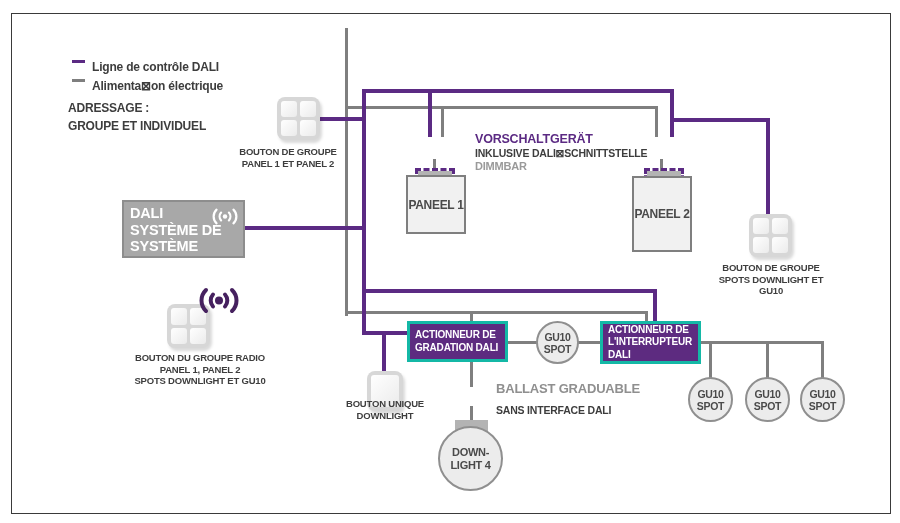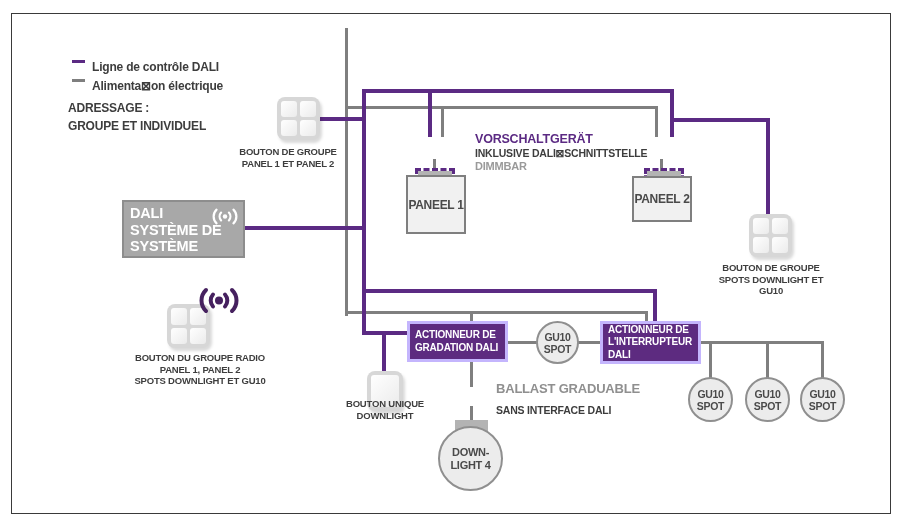--- a/index.html
+++ b/index.html
@@ -19,21 +19,21 @@
   
   .vg{position:absolute;background:#b3b3b3;color:#7f1d1d;font-weight:bold;font-size:13px;
       display:flex;align-items:center;justify-content:center;letter-spacing:-0.2px;margin-top:34px;}
   .vg.dashed{border:3px dashed #5b2a83;background-clip:padding-box;box-sizing:border-box;}
   .paneel{position:absolute;background:#f1f1f1;border:2px solid #7f7f7f;color:#4a4a4a;
       font-weight:bold;font-size:12px;display:flex;align-items:center;justify-content:center;
       box-sizing:border-box;letter-spacing:-0.3px;}
   .dalibox{position:absolute;background:#a8a8a8;border:2px solid #8d8d8d;box-sizing:border-box;
       color:#ffffff;font-weight:bold;font-size:14.5px;line-height:16.5px;padding:3px 6px;
       letter-spacing:-0.2px;}
-  .actuator{position:absolute;background:#5d2b80;border:3px solid #c4b5fd;box-sizing:border-box;
+  .actuator{position:absolute;background:#5d2b80;border:3px solid #14b8a6;box-sizing:border-box;
       color:#ffffff;font-weight:bold;font-size:10px;line-height:12.5px;padding:2px 5px;
       display:flex;flex-direction:column;justify-content:center;letter-spacing:-0.2px;}
   .circle{position:absolute;background:#ececec;border:2px solid #8f8f8f;border-radius:50%;
       box-sizing:border-box;color:#4a4a4a;font-weight:bold;display:flex;flex-direction:column;
       align-items:center;justify-content:center;letter-spacing:-0.3px;}
   .circle.gu10{font-size:10.5px;line-height:12px;}
   .circle.dl{font-size:11px;line-height:13px;}
   
   .keypad{position:absolute;background:#d7d7d7;border-radius:8px;padding:4px;box-sizing:border-box;
       box-shadow:2px 3px 3px rgba(0,0,0,0.15);display:grid;gap:3px;}
@@ -178,21 +178,21 @@
     <div class="t2">INKLUSIVE DALI⊠SCHNITTSTELLE</div>
     <div class="t3">DIMMBAR</div>
   </div>
 
   <div class="ballast">
     <div class="t1">BALLAST GRADUABLE</div>
     <div class="t2">SANS INTERFACE DALI</div>
   </div>
 
   <div class="paneel" style="left:406px;top:175px;width:60px;height:59px;">PANEEL 1</div>
-  <div class="paneel" style="left:632px;top:176px;width:60px;height:46px;">PANEEL 2</div>
+  <div class="paneel" style="left:632px;top:176px;width:60px;height:76px;">PANEEL 2</div>
 
   <div class="actuator" style="left:407px;top:321px;width:101px;height:41px;">
     <div>ACTIONNEUR DE</div>
     <div>GRADATION DALI</div>
   </div>
   <div class="actuator" style="left:600px;top:321px;width:101px;height:43px;">
     <div>ACTIONNEUR DE</div>
     <div>L'INTERRUPTEUR</div>
     <div>DALI</div>
   </div>

